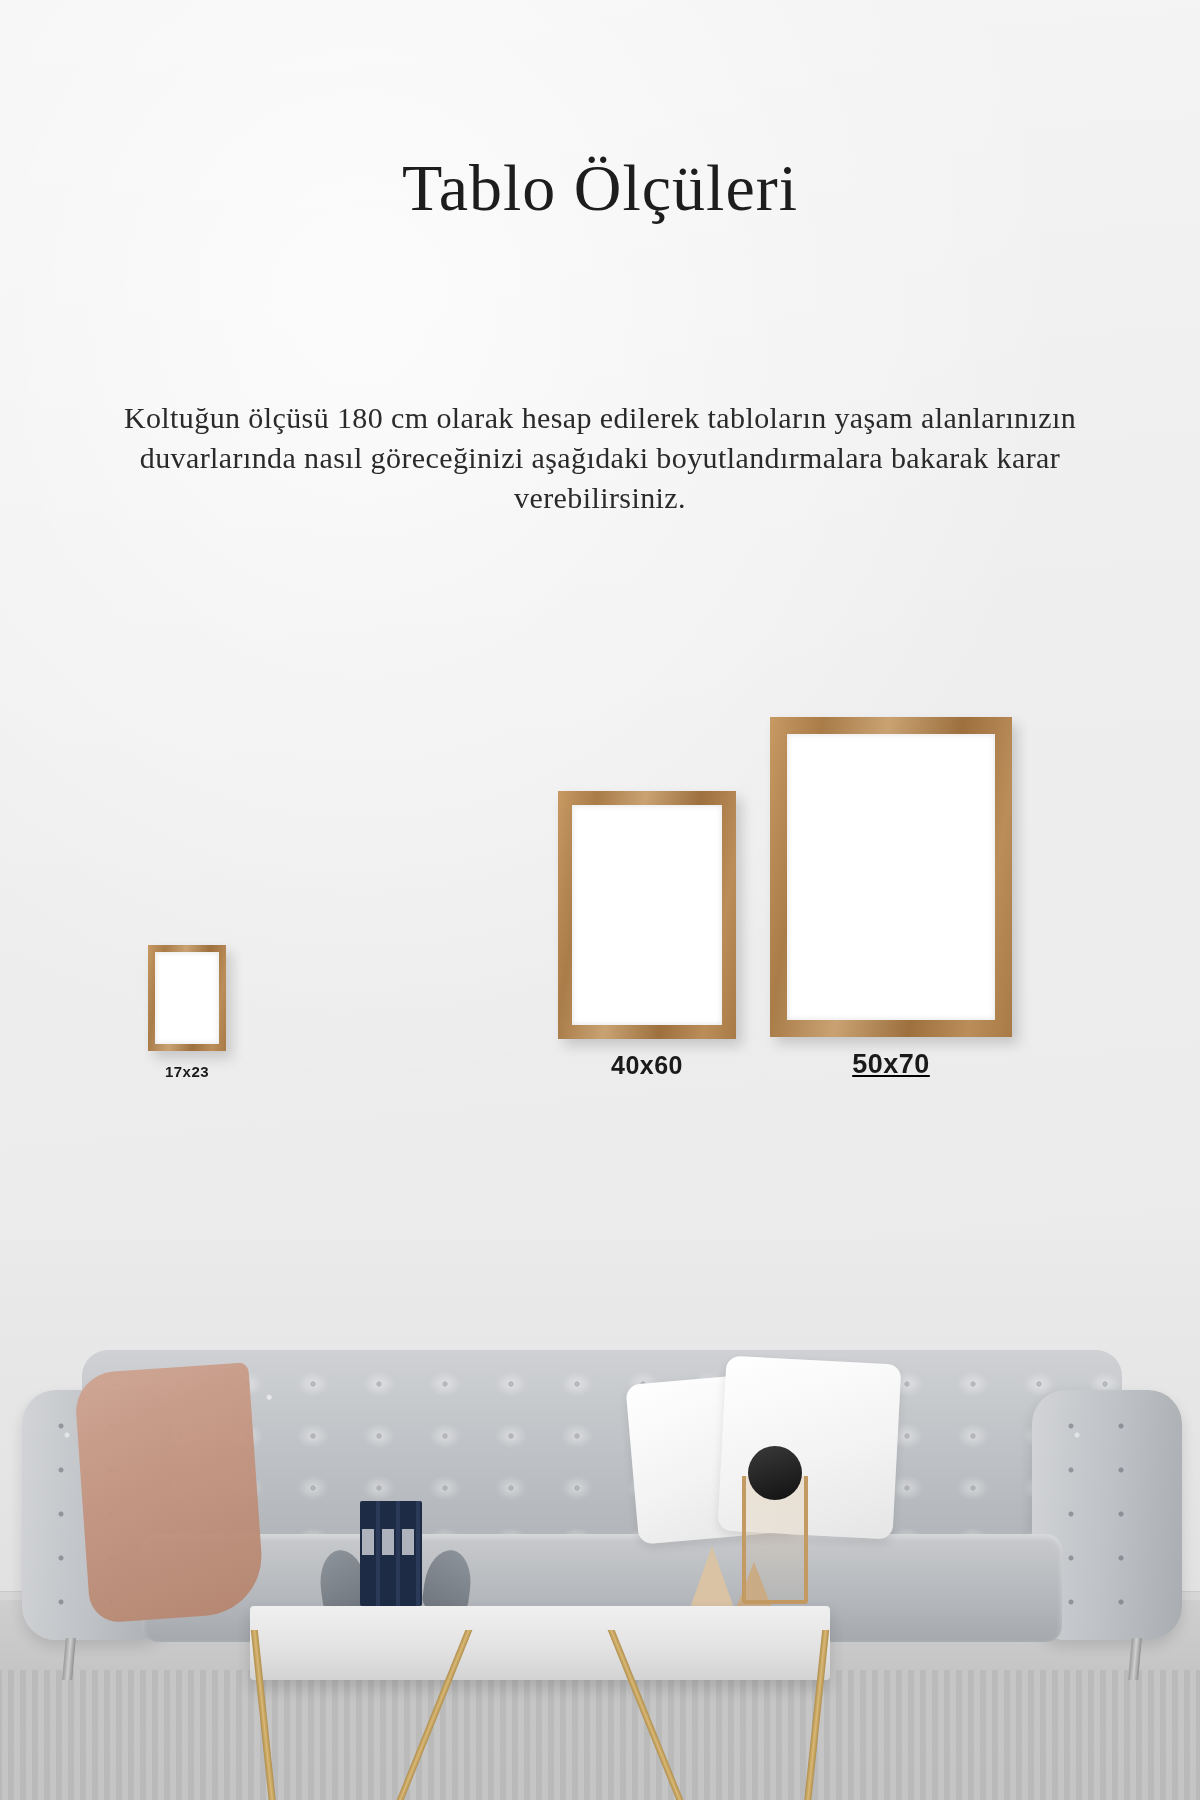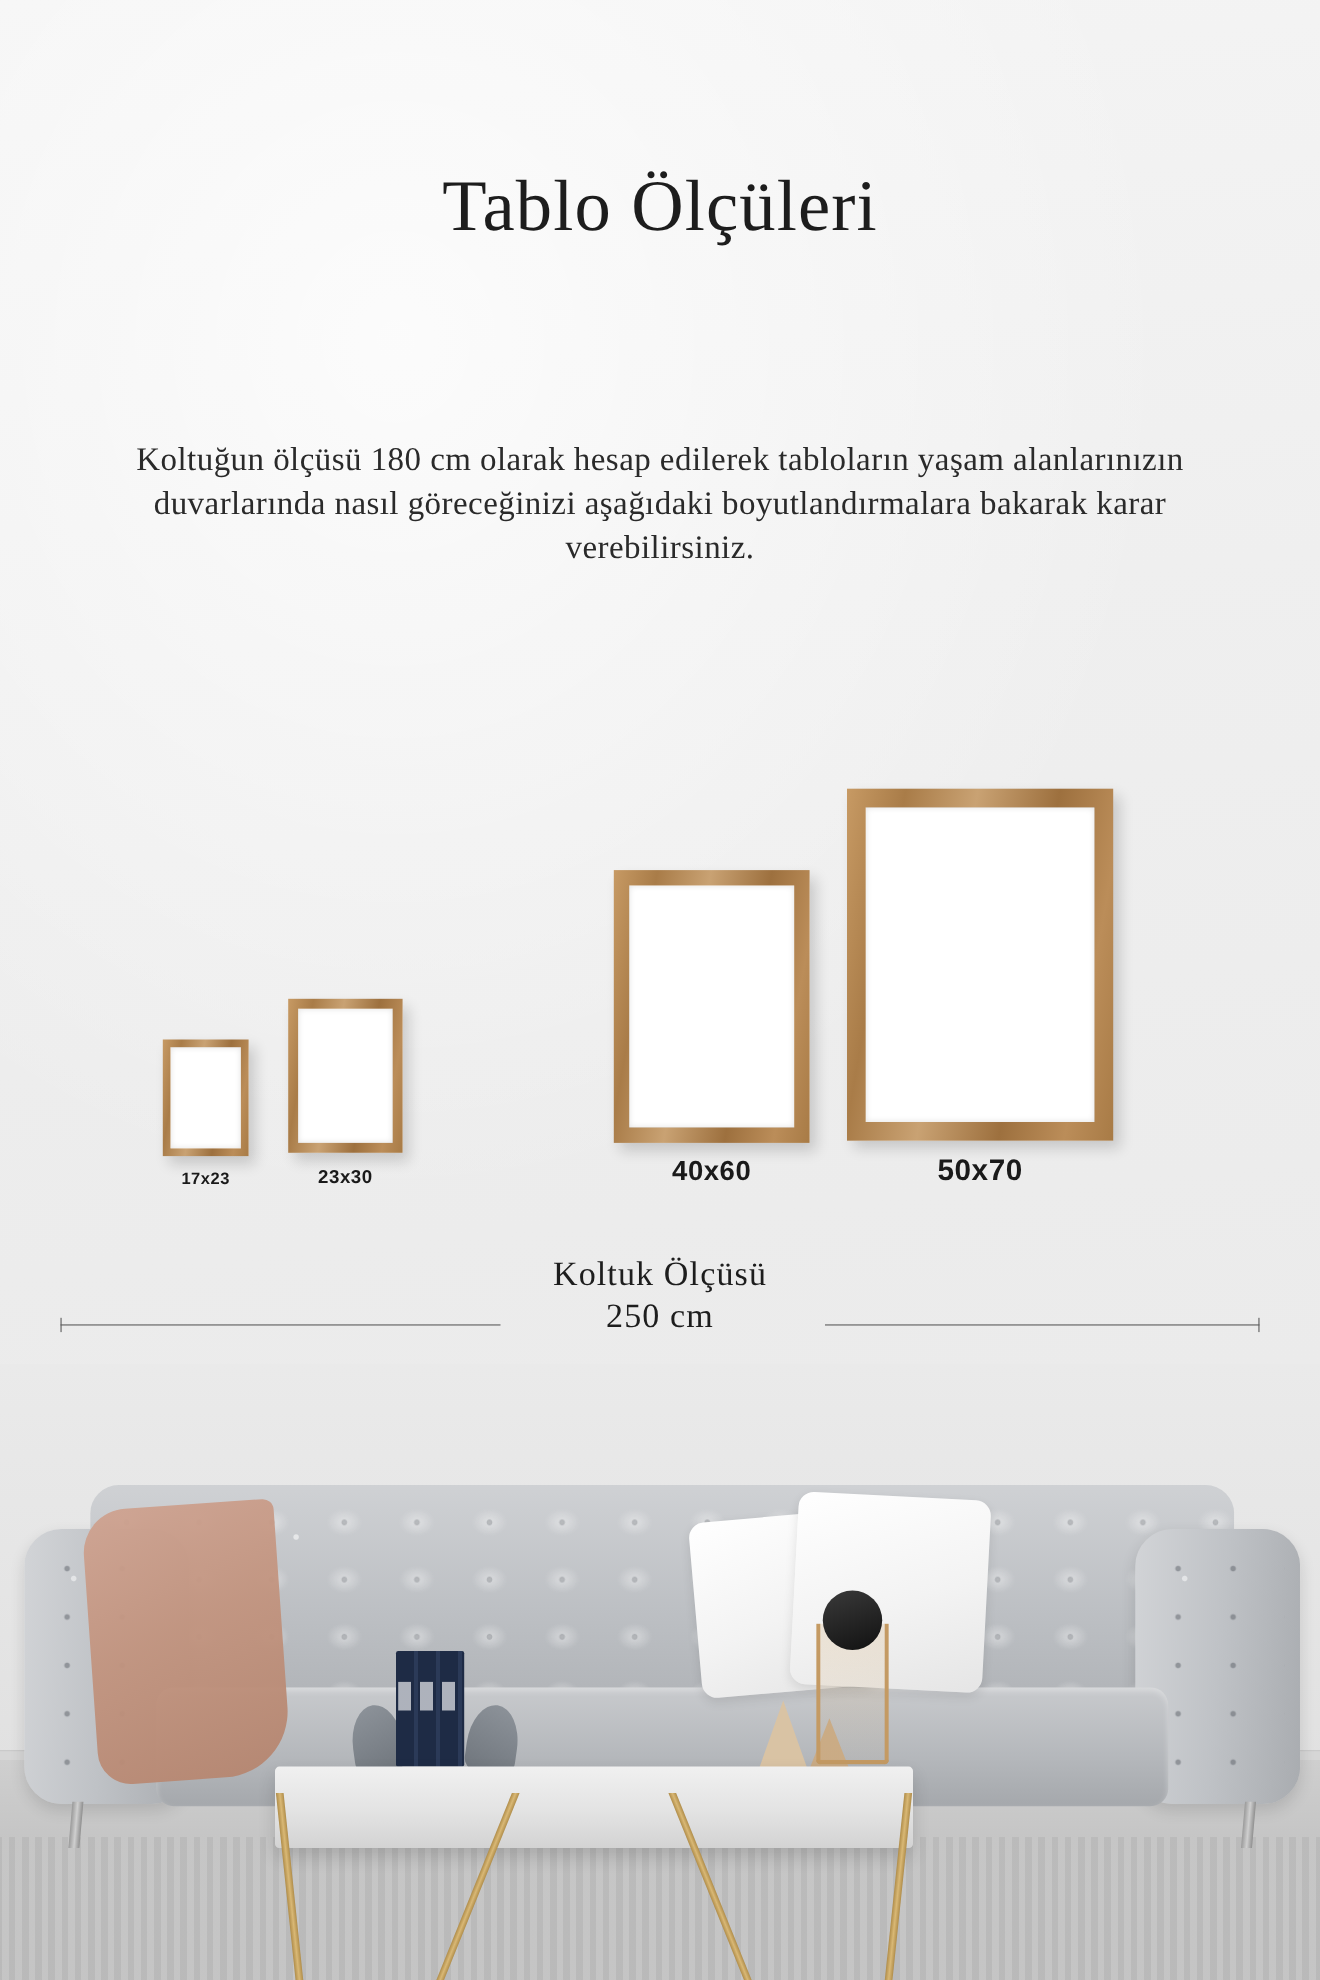--- a/index.html
+++ b/index.html
@@ -343,56 +343,38 @@
 
   <div class="frames">
 
     <div class="frame-item" style="left:148px;">
       <div class="frame" style="width:78px;height:106px;">
         <div class="mat" style="inset:7px;"></div>
       </div>
       <div class="frame-label" style="font-size:15px;">17x23</div>
     </div>
 
-    <div class="frame-item" style="left:262px;">
-      <div class="frame" style="width:104px;height:140px;">
-        <div class="mat" style="inset:9px;"></div>
-      </div>
-      <div class="frame-label" style="font-size:17px;">23x30</div>
-    </div>
 
 
     <div class="frame-item" style="left:558px;">
       <div class="frame" style="width:178px;height:248px;">
         <div class="mat" style="inset:14px;"></div>
       </div>
       <div class="frame-label" style="font-size:25px;">40x60</div>
     </div>
 
-    <div class="frame-item" style="left:770px;">
+    <div class="frame-item" style="left:770px;text-decoration:underline;">
       <div class="frame" style="width:242px;height:320px;">
         <div class="mat" style="inset:17px;"></div>
       </div>
       <div class="frame-label" style="font-size:27px;">50x70</div>
     </div>
 
   </div>
 
-  <div class="measure">
-    <div class="measure-line left">
-        <span class="cap"></span>
-      </div>
-    <div class="measure-line right">
-        <span class="cap"></span>
-      </div>
-    <div class="measure-text">
-      <div class="l1">Koltuk Ölçüsü</div>
-      <div class="l2">250 cm</div>
-    </div>
-  </div>
 
   <div class="room">
     <div class="baseboard"></div>
     <div class="floor">
       <div class="rug"></div>
     </div>
 
     <div class="sofa">
       <div class="sofa-back"></div>
       <div class="tufts"></div>

